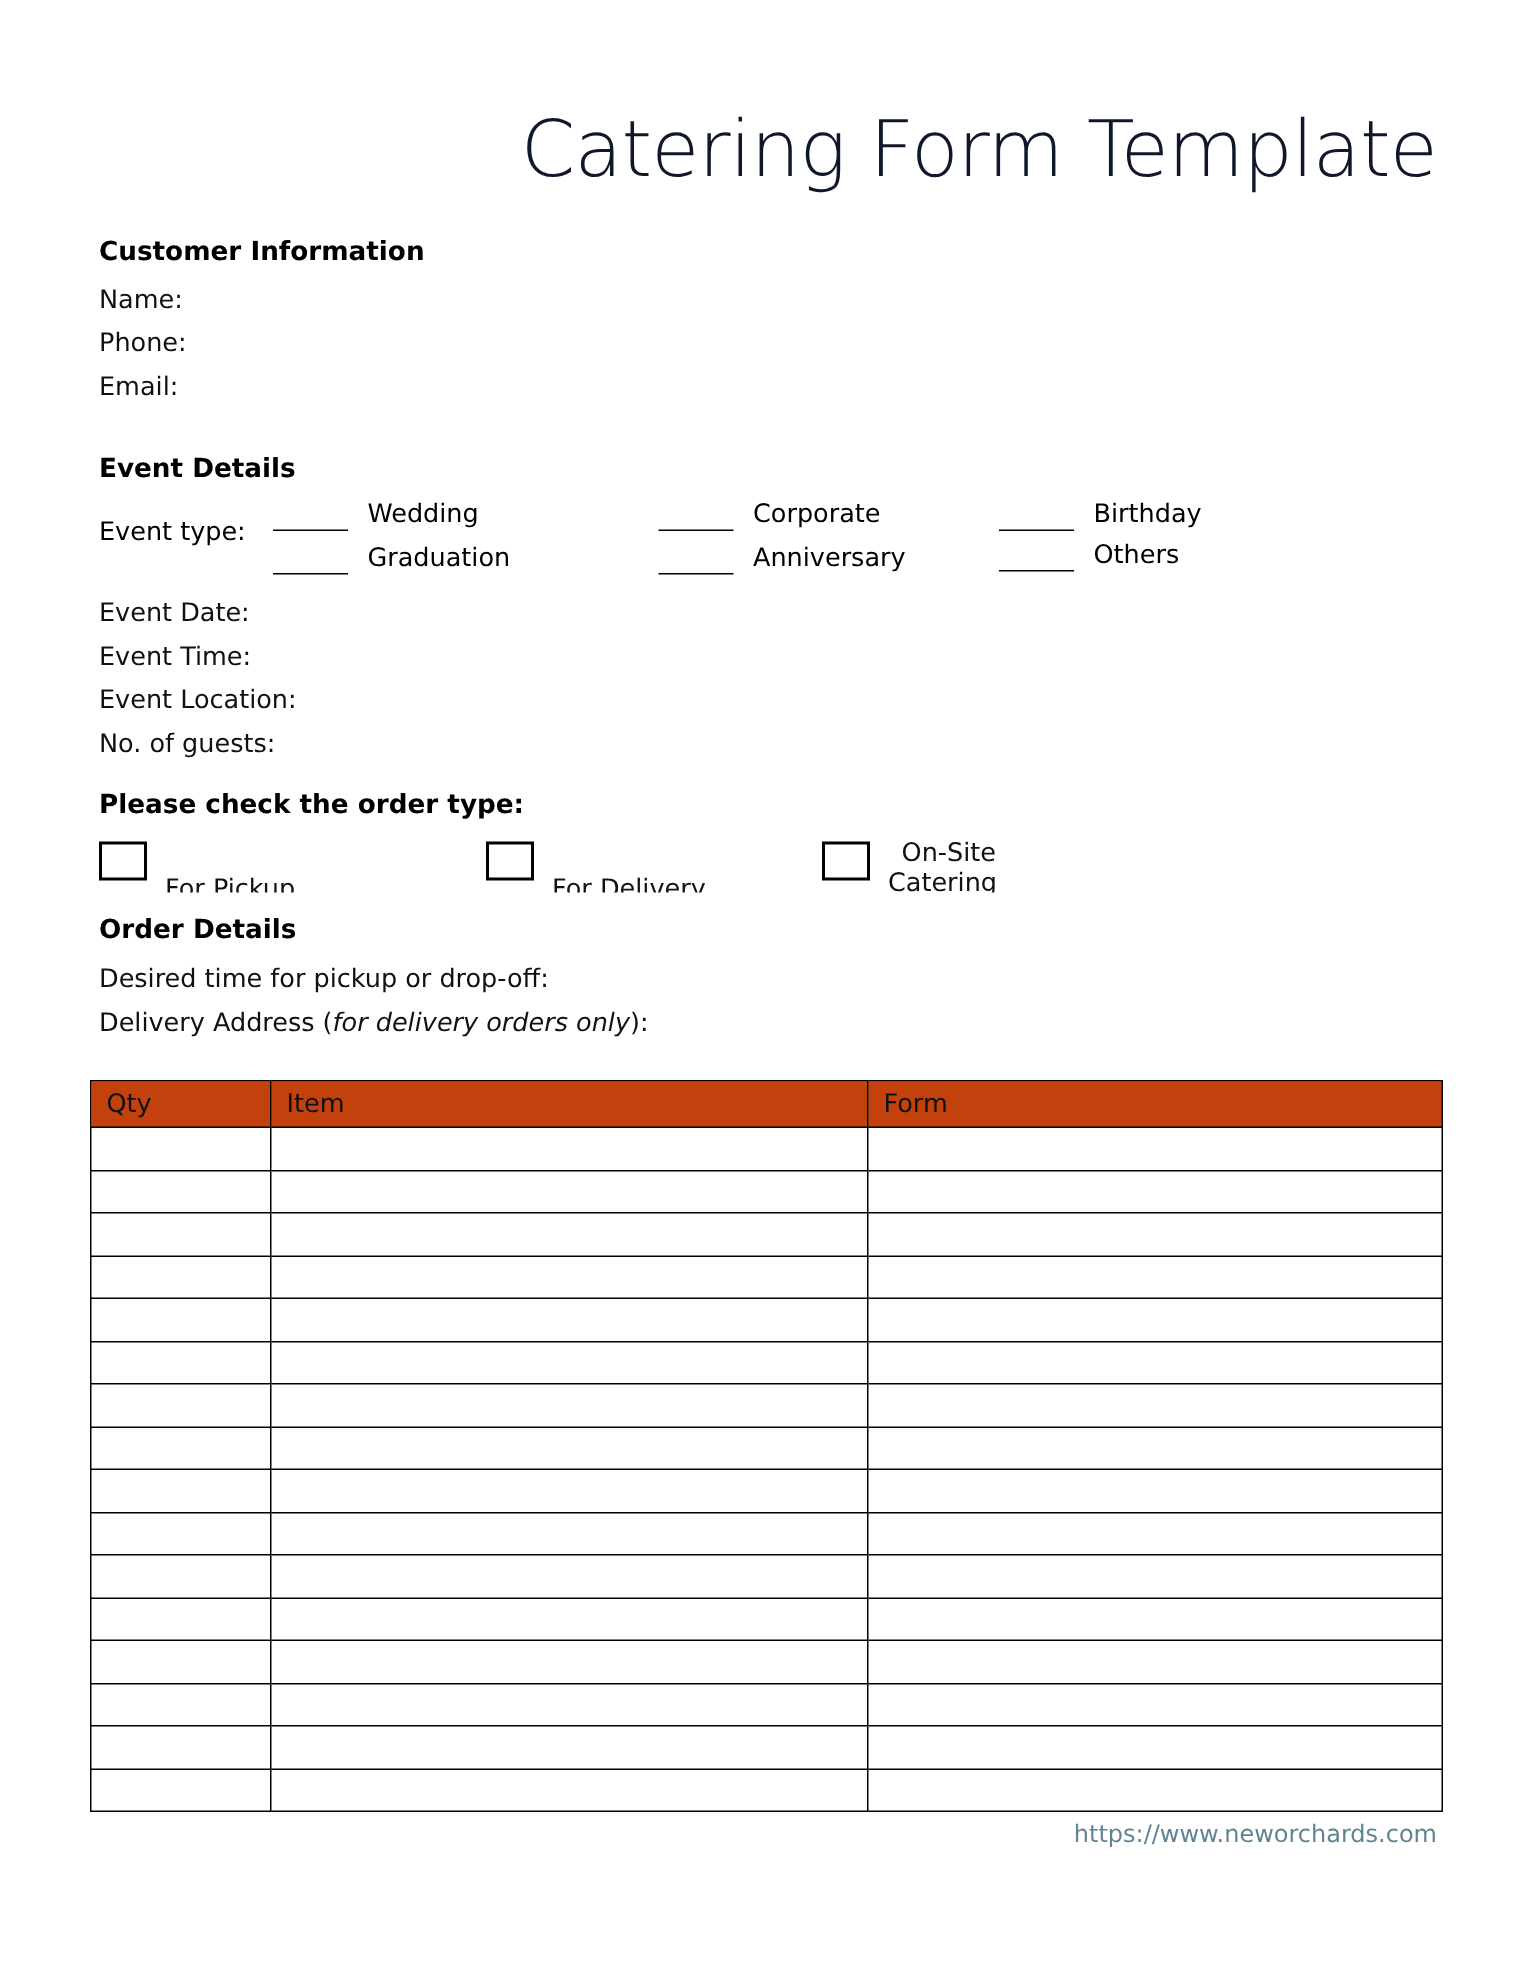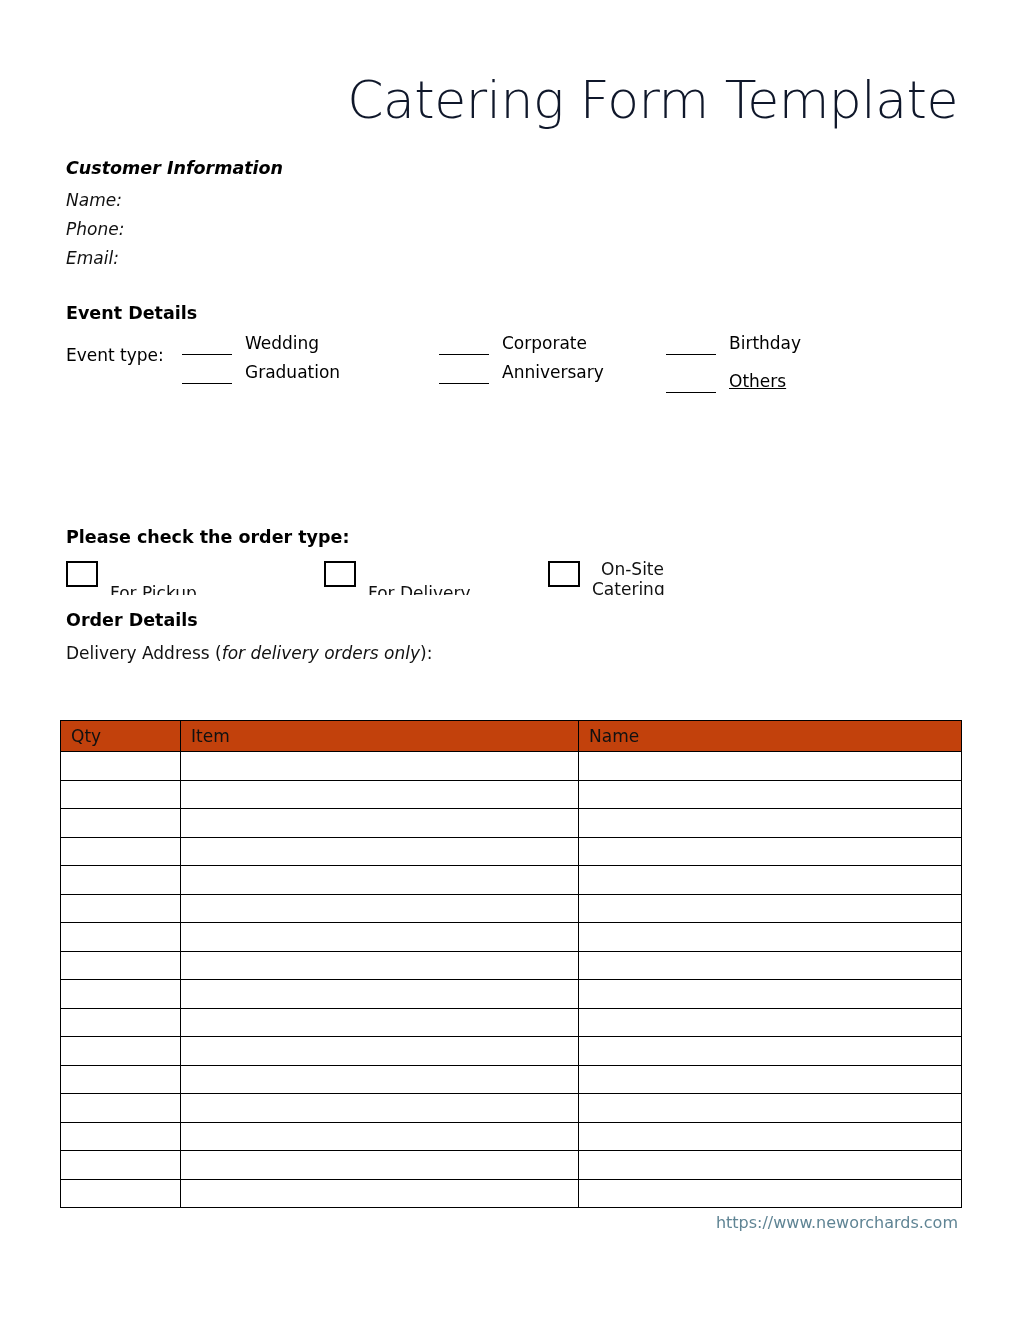--- a/index.html
+++ b/index.html
@@ -48,21 +48,20 @@
     color: #111;
     line-height: 29px;
     white-space: nowrap;
   }
 
   
   .customer-info {
     position: absolute;
     left: 66px;
     top: 158px;
-    font-style: italic;
   }
   .customer-info .section-heading { margin-bottom: 7px; }
 
   
   .event-details {
     position: absolute;
     left: 66px;
     top: 303px;
   }
   .event-details .section-heading { margin-bottom: 9px; }
@@ -236,28 +235,34 @@
         <div class="etype-cell" style="left:0px; top:38px;">
           <span class="blank-line"></span>
           <span class="etype-label">Graduation</span>
         </div>
 
         <div class="etype-cell" style="left:257px; top:38px;">
           <span class="blank-line"></span>
           <span class="etype-label">Anniversary</span>
         </div>
 
-        <div class="etype-cell" style="left:484px; top:47px;text-decoration:underline;">
+        <div class="etype-cell" style="left:484px; top:36px;">
           <span class="blank-line"></span>
           <span class="etype-label">Others</span>
         </div>
 
       </div>
     </div>
 
+    <div class="event-fields">
+      <div class="field-line">Event Date:</div>
+      <div class="field-line">Event Time:</div>
+      <div class="field-line">Event Location:</div>
+      <div class="field-line">No. of guests:</div>
+    </div>
   </div>
 
   <div class="order-type">
     <div class="section-heading">Please check the order type:</div>
     <div class="checkbox-row">
 
       <div class="cb-item" style="left:0px;">
         <span class="checkbox"></span>
         <span class="cb-label nowrap">For Pickup</span>
       </div>
@@ -270,29 +275,30 @@
       <div class="cb-item" style="left:482px;">
         <span class="checkbox"></span>
         <span class="cb-label wrap">On-Site Catering</span>
       </div>
 
     </div>
   </div>
 
   <div class="order-details">
     <div class="section-heading">Order Details</div>
+    <div class="field-line">Desired time for pickup or drop-off:</div>
     <div class="field-line"><span>Delivery Address (</span><span class="italic">for delivery orders only</span><span>):</span></div>
   </div>
 
   <table class="items-table">
     <thead>
       <tr>
         <th class="col-qty">Qty</th>
         <th class="col-item">Item</th>
-        <th class="col-notes">Name</th>
+        <th class="col-notes">Form</th>
       </tr>
     </thead>
     <tbody id="items-table-body">
         <tr>
           <td class="col-qty"></td>
           <td class="col-item"></td>
           <td class="col-notes"></td>
         </tr>
         <tr>
           <td class="col-qty"></td>

